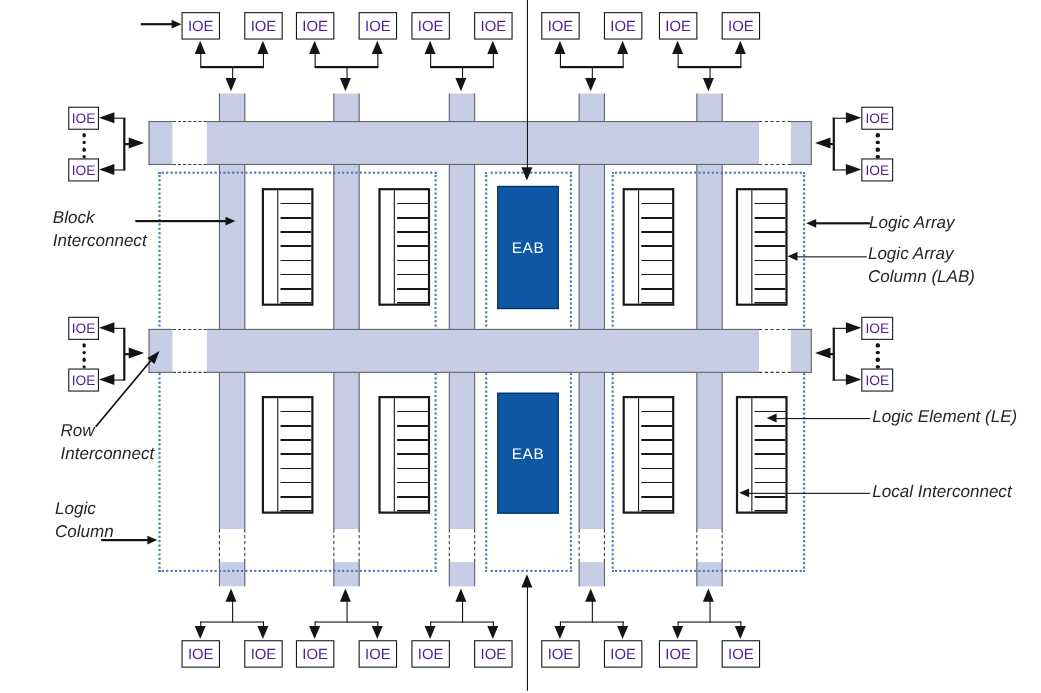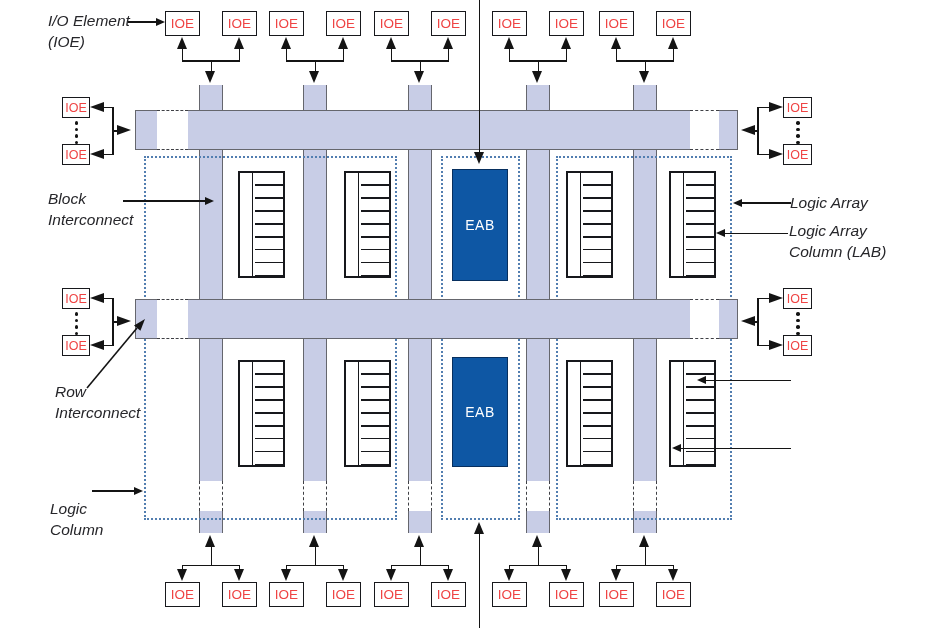--- a/index.html
+++ b/index.html
@@ -19,21 +19,21 @@
         border-top:1.5px dashed #3f4045;border-bottom:1.5px dashed #3f4045;}
   .dotrect{position:absolute;border:2px dotted #527eb0;}
   
   .lab{position:absolute;width:47px;height:107px;background:#fff;border:2px solid #17181c;}
   .lab-strip{position:absolute;left:0;top:0;bottom:0;width:13px;border-right:1.5px solid #17181c;}
   .lab-cells{position:absolute;left:14.5px;right:0;top:0;bottom:0;
              background-image:repeating-linear-gradient(to bottom,transparent 0,transparent 11.4px,#17181c 11.4px,#17181c 12.9px);}
   .eab{position:absolute;width:56px;background:#0e57a4;border:1px solid #072f5e;
        color:#fff;font-size:14px;letter-spacing:.5px;display:flex;align-items:center;justify-content:center;}
   .ioe{position:absolute;width:35px;height:25px;background:#fff;border:1.7px solid #17181c;
-       display:flex;align-items:center;justify-content:center;font-size:13.5px;color:#ef4444;}
+       display:flex;align-items:center;justify-content:center;font-size:13.5px;color:#4c1d95;}
   .ioe.sm{width:28px;height:21px;font-size:12.5px;}
   .ioe.smr{width:29px;height:21px;font-size:12.5px;}
   
   .hl{position:absolute;height:1.5px;background:#141414;}
   .vl{position:absolute;width:1.5px;background:#141414;}
   .tri{position:absolute;width:0;height:0;}
   .tri.up{border-left:5.5px solid transparent;border-right:5.5px solid transparent;border-bottom:12px solid #141414;}
   .tri.down{border-left:5.5px solid transparent;border-right:5.5px solid transparent;border-top:12px solid #141414;}
   .tri.left{border-top:5.5px solid transparent;border-bottom:5.5px solid transparent;border-right:14px solid #141414;}
   .tri.right{border-top:5.5px solid transparent;border-bottom:5.5px solid transparent;border-left:14px solid #141414;}
@@ -329,37 +329,39 @@
 
   <div class="ah l" style="left:716px;top:229px;"></div>
   <div class="hl" style="left:724px;top:232.5px;width:64px;"></div>
 
   <div class="ah l" style="left:697px;top:376px;"></div>
   <div class="hl" style="left:705px;top:379.5px;width:86px;"></div>
 
   <div class="ah l" style="left:672px;top:444px;"></div>
   <div class="hl" style="left:680px;top:447.5px;width:111px;"></div>
 
-  <div class="lbl" style="left:48px;top:10px;">
-    <div>I/O Element</div>
-    <div>(IOE)</div>
-  </div>
   <div class="lbl" style="left:48px;top:188px;">
     <div>Block</div>
     <div>Interconnect</div>
   </div>
   <div class="lbl" style="left:55px;top:381px;">
     <div>Row</div>
     <div>Interconnect</div>
   </div>
-  <div class="lbl" style="left:50px;top:498px;">
+  <div class="lbl" style="left:50px;top:452px;">
     <div>Logic</div>
     <div>Column</div>
   </div>
   <div class="lbl" style="left:790px;top:192px;">
     <div>Logic Array</div>
   </div>
   <div class="lbl" style="left:789px;top:220px;">
     <div>Logic Array</div>
     <div>Column (LAB)</div>
   </div>
+  <div class="lbl" style="left:793px;top:369px;">
+    <div>Logic Element (LE)</div>
+  </div>
+  <div class="lbl" style="left:793px;top:437px;">
+    <div>Local Interconnect</div>
+  </div>
 
 </div>
 
 </body></html>

